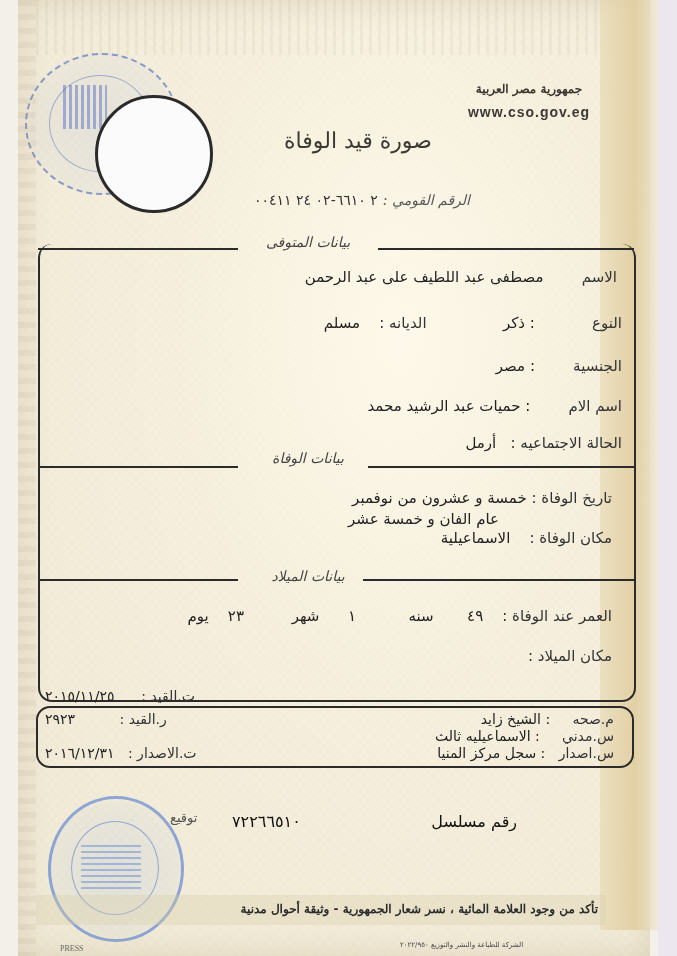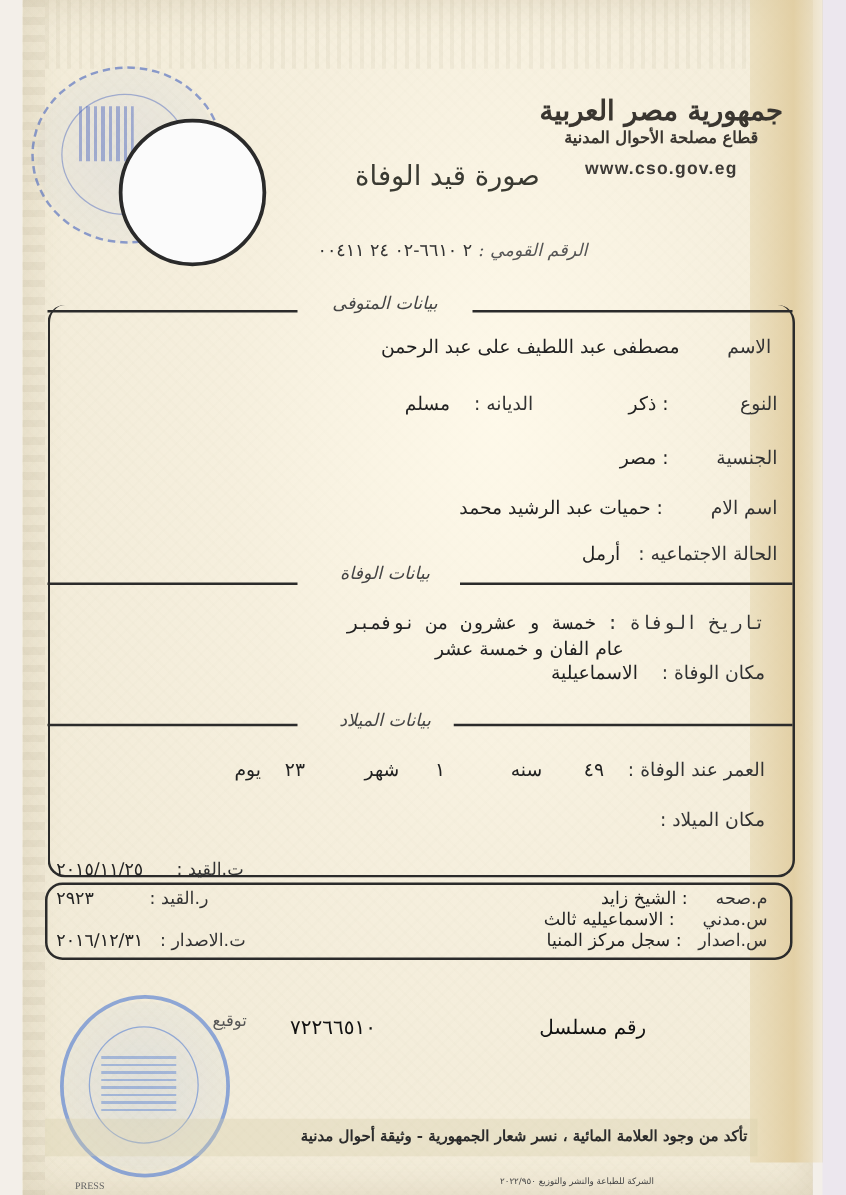--- a/index.html
+++ b/index.html
@@ -33,21 +33,21 @@
     }
     .top-band {
       position: absolute; left: 36px; top: 0; width: 564px; height: 55px;
       background: repeating-linear-gradient(90deg, rgba(180,170,140,0.12) 0 3px, transparent 3px 9px);
     }
 
     .header-block {
       position: absolute; right: 48px; top: 78px; width: 200px; direction: rtl; text-align: center;
     }
     .header-line { font-family: "DejaVu Serif", serif; font-weight: bold; color: #3a3630; line-height: 22px; }
-    .header-line.l1 { font-size: 22px; }
+    .header-line.l1 { font-size: 12px; }
     .header-line.l2 { font-size: 16px; }
     .header-line.l3 { font-size: 13px; }
     .header-url { direction: ltr; font-family: "Liberation Sans", sans-serif; font-weight: bold; color: #3d3a36; font-size: 14px; letter-spacing: 1px; margin-top: 4px; }
 
     .doc-title {
       position: absolute; left: 258px; top: 128px; width: 200px; text-align: center;
       font-family: "DejaVu Serif", serif; font-size: 22px; color: #3a3a32; direction: rtl;
     }
     .national-id {
       position: absolute; left: 200px; top: 190px; width: 270px; direction: rtl; text-align: right;
@@ -152,21 +152,20 @@
 <div class="outer-strip"></div>
 
 <div class="stamp stamp-top">
   <div class="inner"></div>
   <div class="emblem"></div>
 </div>
 <div class="hole"></div>
 
 <div class="header-block">
   <div class="header-line l1">جمهورية مصر العربية</div>
-  <div class="header-line l3">قطاع مصلحة الأحوال المدنية</div>
   <div class="header-url">www.cso.gov.eg</div>
 </div>
 
 <div class="doc-title">صورة قيد الوفاة</div>
 
 <div class="national-id">
   <span class="lbl">الرقم القومي :</span>
   <span class="val">٢ ٦٦١٠-٠٢ ٢٤ ٠٠٤١١</span>
 </div>
 
@@ -211,21 +210,21 @@
   &nbsp;
   <span class="v">أرمل</span>
 </div>
 
 <div class="section-head" style="top:452px;padding-left:40px;">
   <div class="rule-l" style="left:0; width:200px; top:14px;"></div>
   <div class="title">بيانات الوفاة</div>
   <div class="rule-r" style="left:330px; width:266px; top:14px;"></div>
 </div>
 
-<div class="row" style="right:65px; top:489px;font-family:Liberation Mono, monospace;">
+<div class="row" style="right:65px; top:489px;">
   <span class="k">تاريخ الوفاة :</span>
   <span class="v">خمسة و عشرون من نوفمبر</span>
 </div>
 <div class="row" style="right:178px; top:510px;">
   <span class="v">عام الفان و خمسة عشر</span>
 </div>
 <div class="row" style="right:65px; top:529px;">
   <span class="k">مكان الوفاة :</span>
   &nbsp;&nbsp;
   <span class="v">الاسماعيلية</span>

